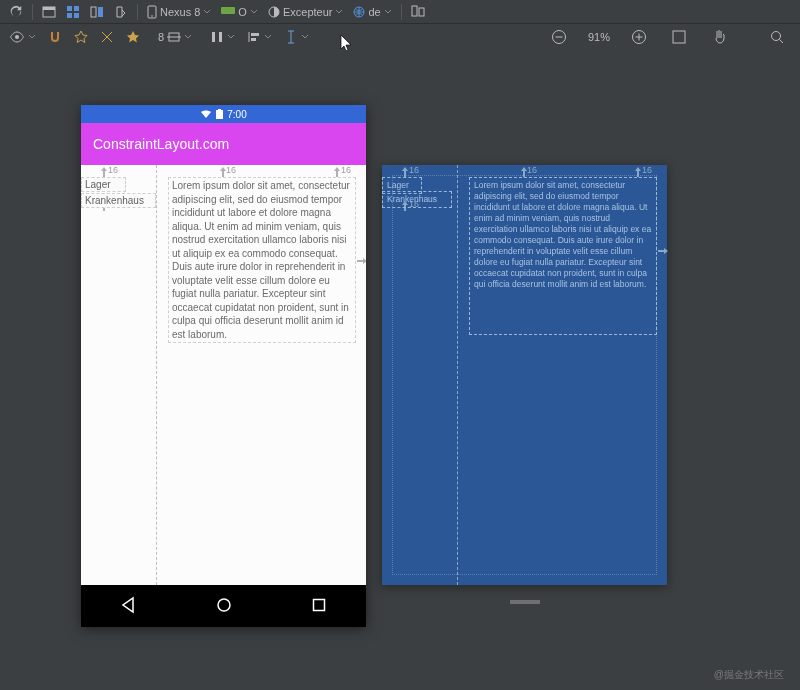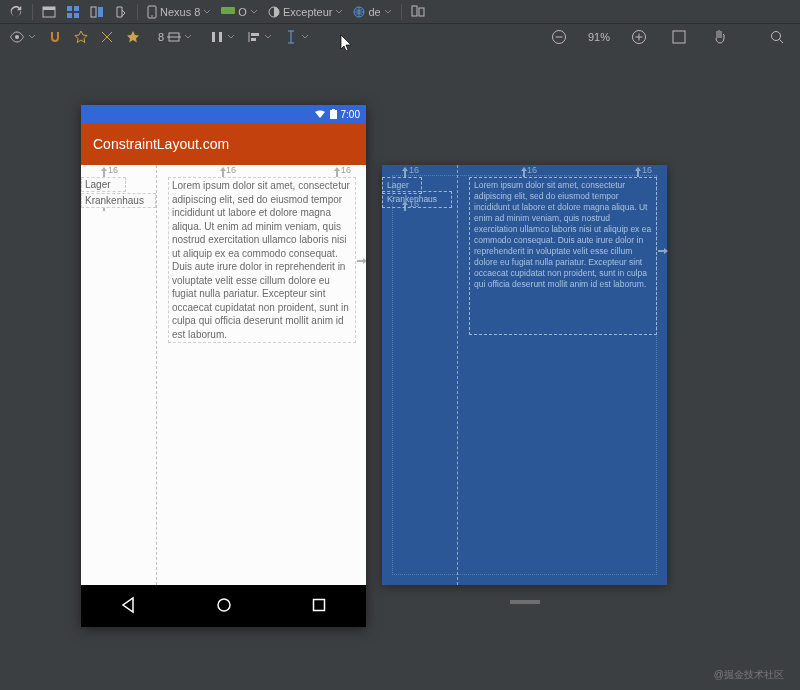--- a/index.html
+++ b/index.html
@@ -43,25 +43,25 @@
   
   .device {
     position: absolute;
     left: 81px; top: 55px;
     width: 285px; height: 522px;
     background: #fafafa;
     box-shadow: 0 2px 12px rgba(0,0,0,.5);
   }
   .status-bar {
     height: 18px; background: #3367d6;
-    display: flex; align-items: center; justify-content: flex-end;
+    display: flex; align-items: center; justify-content: center;
     padding: 0 6px; gap: 4px; color: #fff; font-size: 10px;
   }
   .app-bar {
-    height: 42px; background: #c2410c; color: #fff;
+    height: 42px; background: #d946ef; color: #fff;
     display: flex; align-items: center; padding: 0 12px;
     font-size: 14px; font-weight: 500;
   }
   .content-area {
     position: relative;
     height: 420px;
     background: #fcfcfc;
     overflow: hidden;
   }
   .margin-label {

